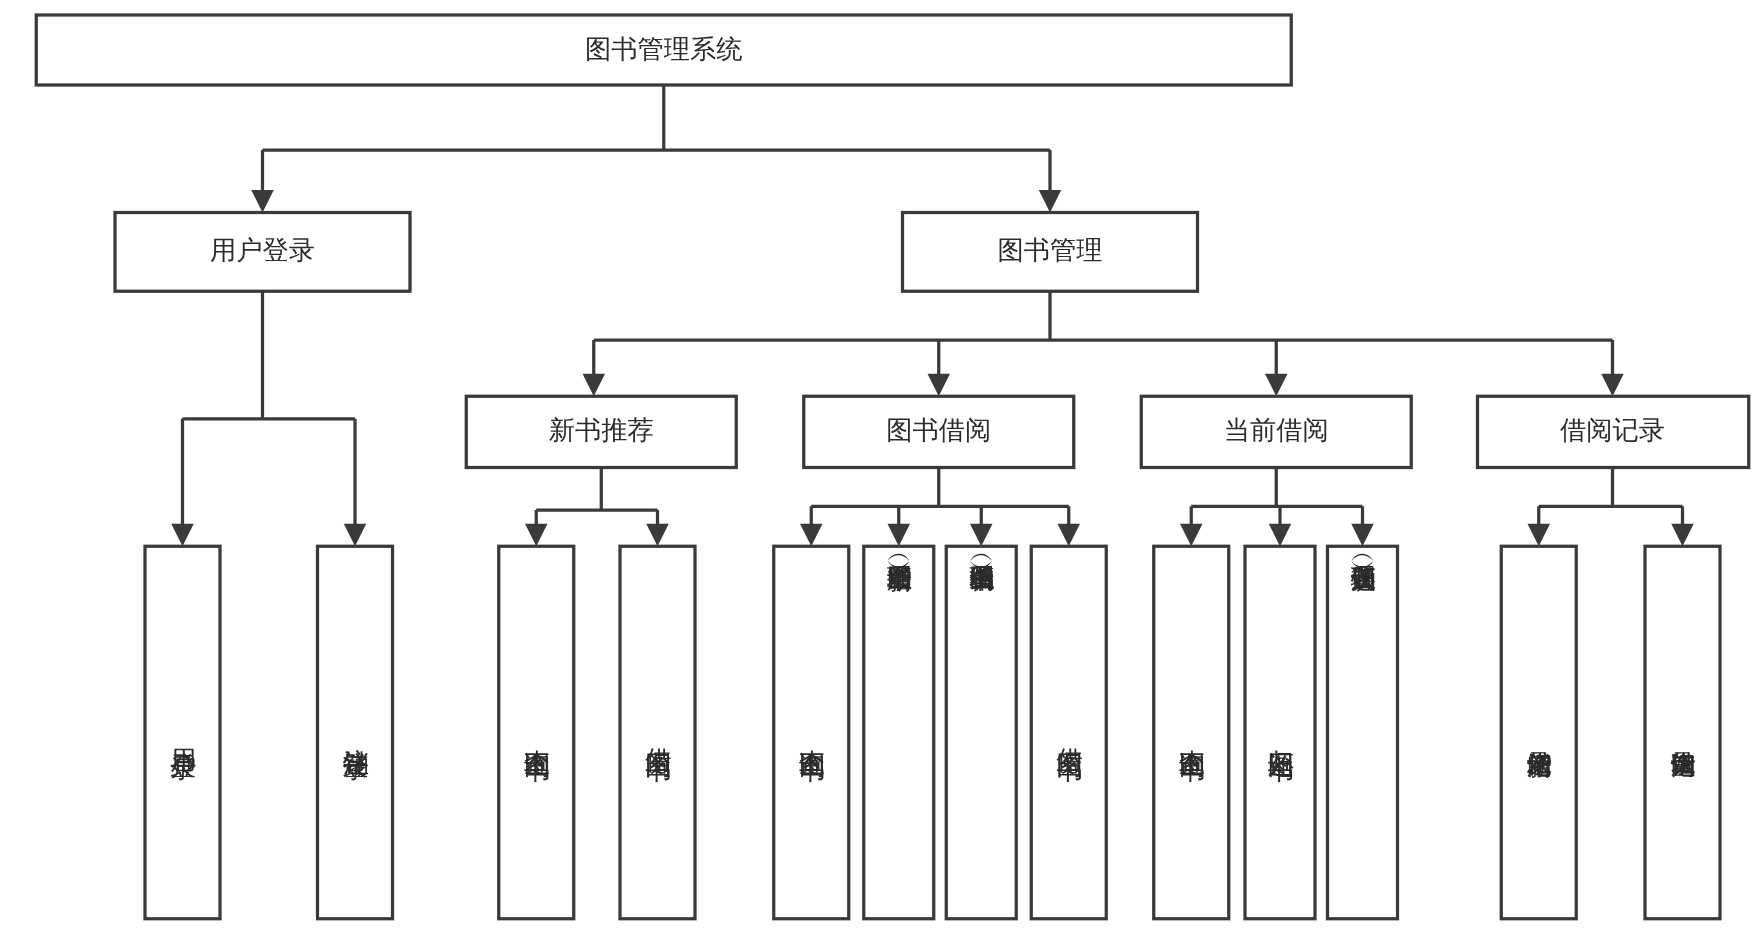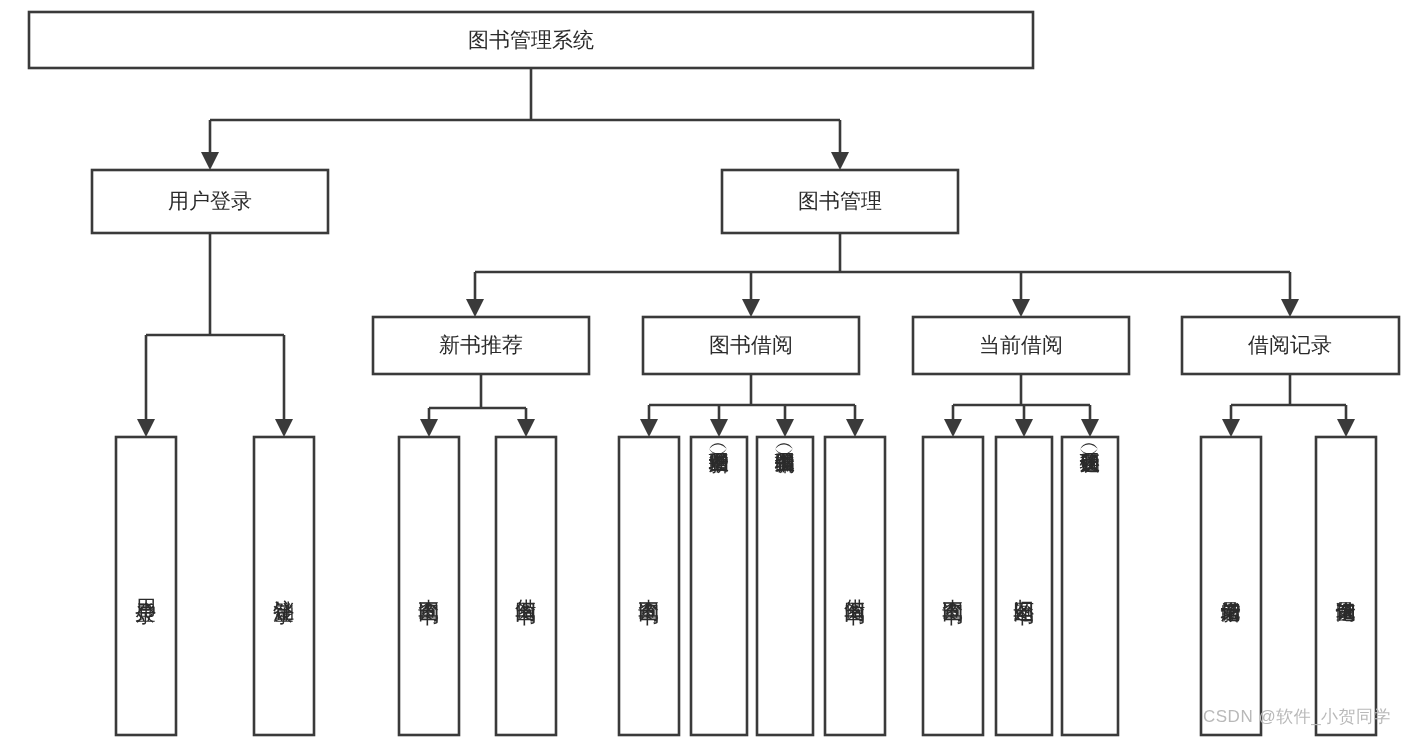--- a/index.html
+++ b/index.html
@@ -255,15 +255,14 @@
   <div class="leaf-label-wrap" style="left:1051px; top:437px; width:56px; height:298px; align-items:flex-start;">
     <span class="leaf-label tight">确认归还（管理员）</span>
   </div>
   <div class="leaf-label-wrap" style="left:1190px; top:437px; width:60px; height:298px;">
     <span class="leaf-label tight">新增借阅记录</span>
   </div>
   <div class="leaf-label-wrap" style="left:1305px; top:437px; width:60px; height:298px;">
     <span class="leaf-label tight">查询借阅记录</span>
   </div>
 
-  <div class="watermark" style="left:1192px; top:705px;">CSDN @软件_小贺同学</div>
 
 </div>
 
 </body></html>

